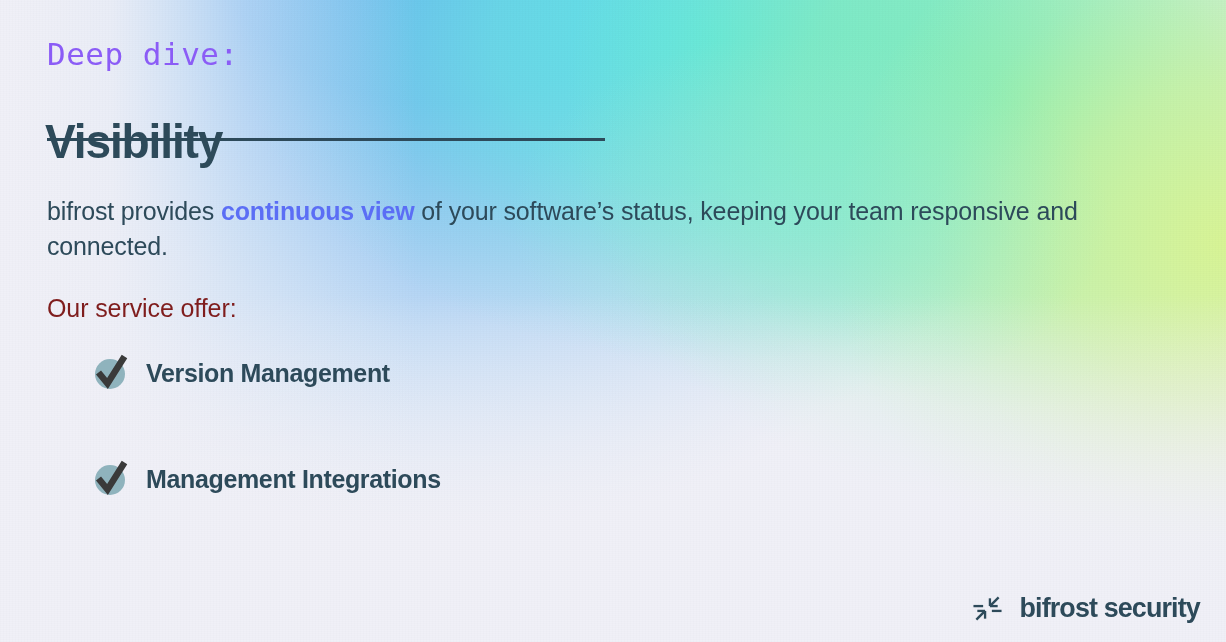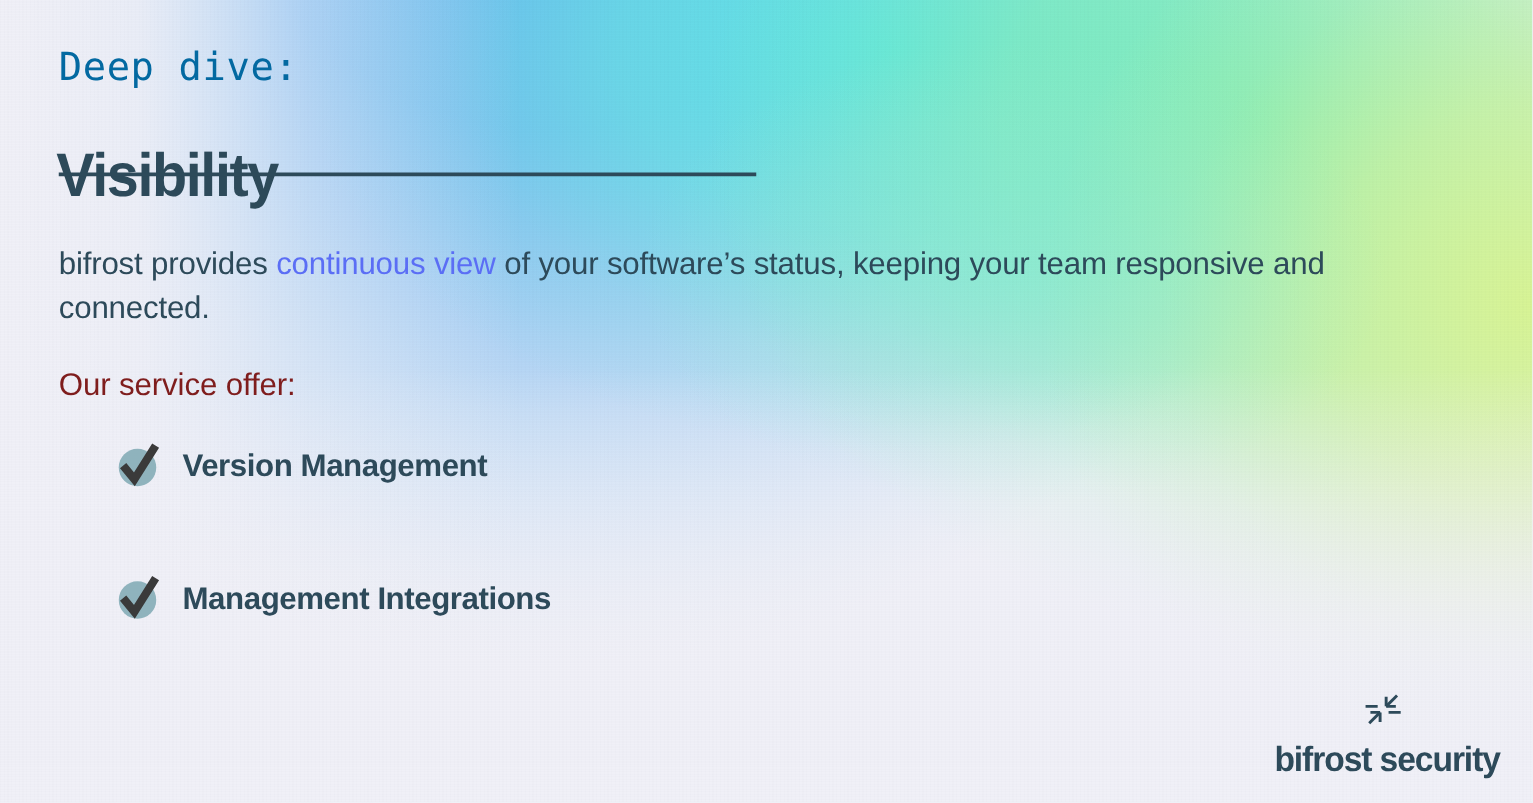--- a/index.html
+++ b/index.html
@@ -76,21 +76,21 @@
   }
 
   .eyebrow {
     position: absolute;
     left: 47px;
     top: 36px;
     font-family: "DejaVu Sans Mono", "Liberation Mono", monospace;
     font-size: 31px;
     font-weight: 400;
     letter-spacing: 0.5px;
-    color: #0369a1;
+    color: #8b5cf6;
     white-space: nowrap;
   }
 
   .headline {
     position: absolute;
     left: 45px;
     top: 80px;
     font-family: "Liberation Sans", sans-serif;
     font-size: 49px;
     font-weight: 700;
@@ -116,21 +116,21 @@
     top: 169px;
     width: 1060px;
     font-size: 25px;
     line-height: 35px;
     font-weight: 400;
     color: #2d4a5a;
     letter-spacing: -0.15px;
   }
   .lede .hl {
     color: #5b6ef5;
-    font-weight: 400;
+    font-weight: 700;
   }
 
   .offer-label {
     position: absolute;
     left: 47px;
     top: 294px;
     font-size: 25px;
     font-weight: 400;
     color: #7f1d1d;
     letter-spacing: -0.1px;
@@ -187,21 +187,20 @@
   }
 
   
   .brand {
     position: absolute;
     right: 26px;
     bottom: 18px;
     display: flex;
     align-items: center;
     gap: 9px;
-    flex-direction: column;
   }
   .brand-mark {
     width: 31px;
     height: 31px;
     flex: 0 0 auto;
   }
   .brand-name {
     font-size: 28px;
     font-weight: 700;
     color: #2d4a5a;

